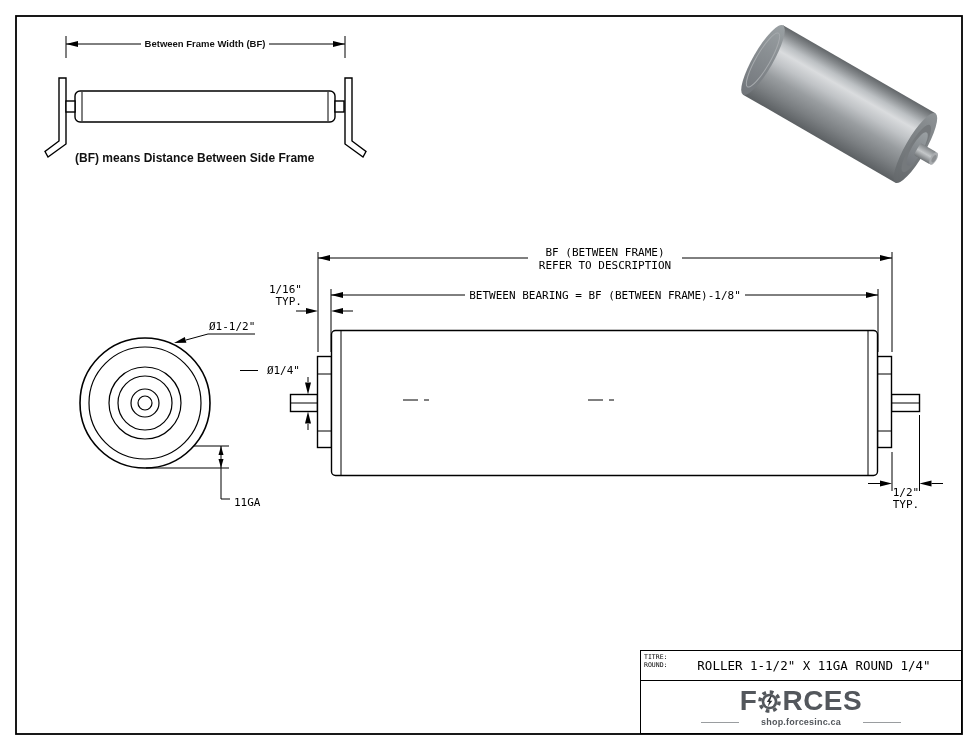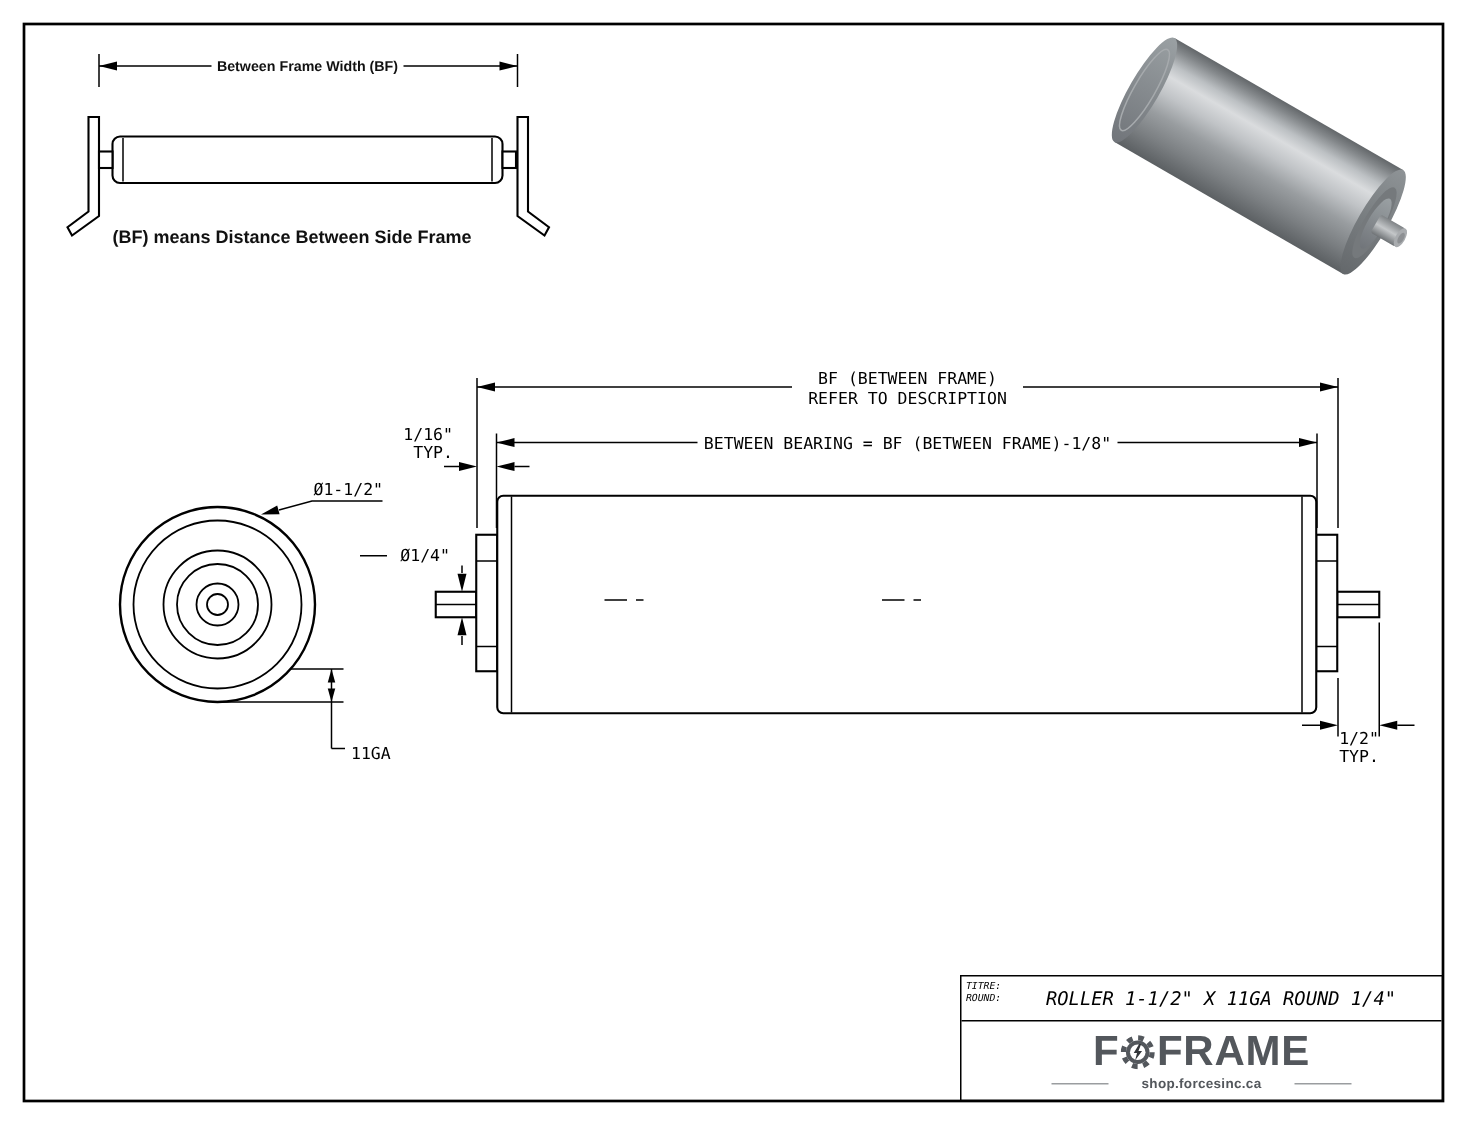--- a/index.html
+++ b/index.html
@@ -20,21 +20,21 @@
   .dim  { font-family:"DejaVu Sans Mono", monospace; font-size:11px; fill:#000; }
   .lblb { font-family:"Liberation Sans", sans-serif; font-weight:bold; fill:#111; }
 
   
   .title-block {
     position:absolute; left:640px; top:650px; width:322px; height:84px;
     border:1.6px solid #000; background:#fff; display:flex; flex-direction:column;
   }
   .tb-title-row {
     position:relative; height:30px; border-bottom:1.6px solid #000;
-    display:flex; align-items:center; justify-content:center; padding-left:26px;font-style:italic;
+    display:flex; align-items:center; justify-content:center; padding-left:26px;
   }
   .tb-labels {
     position:absolute; left:3px; top:2px; display:flex; flex-direction:column;
     font-family:"DejaVu Sans Mono", monospace; font-size:6.5px; line-height:8px; color:#000;
   }
   .tb-title {
     font-family:"DejaVu Sans Mono", monospace; font-size:12.5px; color:#000; white-space:nowrap;
   }
   .tb-logo-row { flex:1; display:flex; flex-direction:column; align-items:center; justify-content:center; gap:2px; }
   .brand {
@@ -220,21 +220,21 @@
     </div>
     <div class="tb-logo-row">
       <div class="brand">
         <span>F</span>
         <svg viewBox="0 0 24 24">
           <circle cx="12" cy="12" r="10" fill="none" stroke="#53575c" stroke-width="3.6" stroke-dasharray="3.9 3.95"></circle>
           <circle cx="12" cy="12" r="8.2" fill="#53575c"></circle>
           <circle cx="12" cy="12" r="5.4" fill="#ffffff"></circle>
           <path d="M13,6.3 L9.2,12.5 h2.3 L10.2,17.6 L15,11.2 h-2.5 L14.4,6.3 Z" fill="#33363a"></path>
         </svg>
-        <span>FRAME</span>
+        <span>RCES</span>
       </div>
       <div class="site-row">
         <span class="rule"></span>
         <span class="site">shop.forcesinc.ca</span>
         <span class="rule"></span>
       </div>
     </div>
   </div>
 
 </div>

